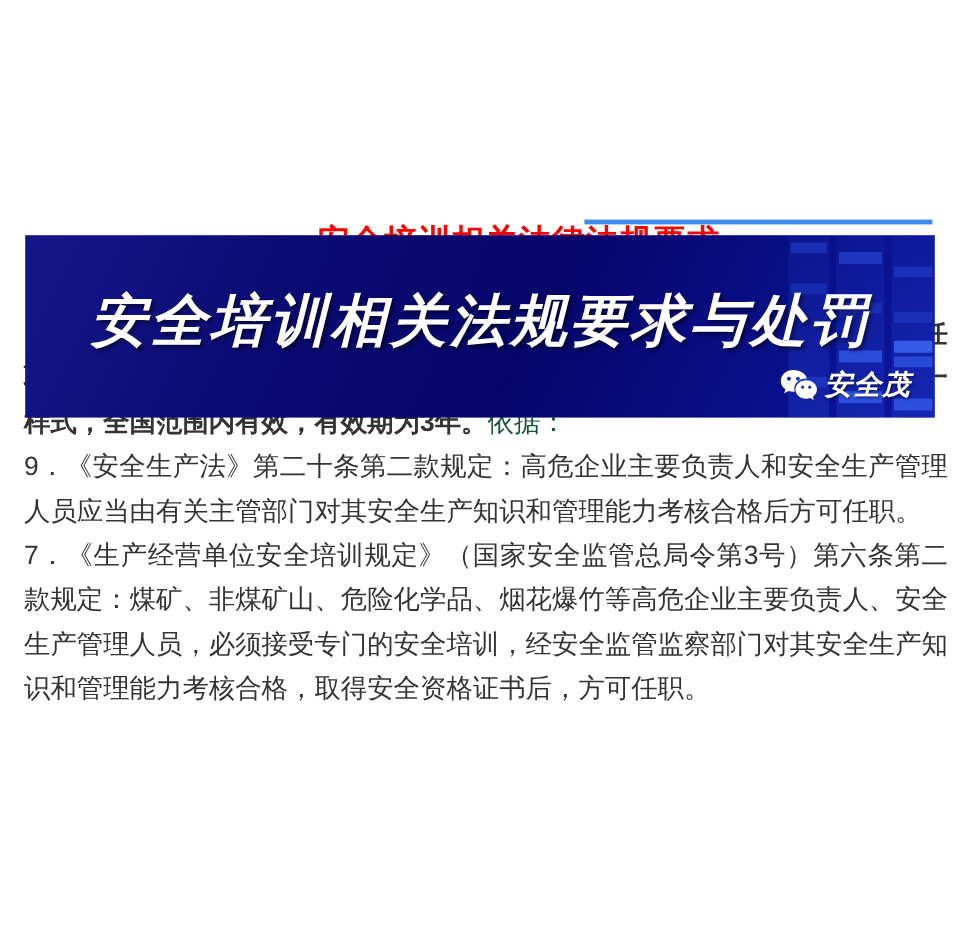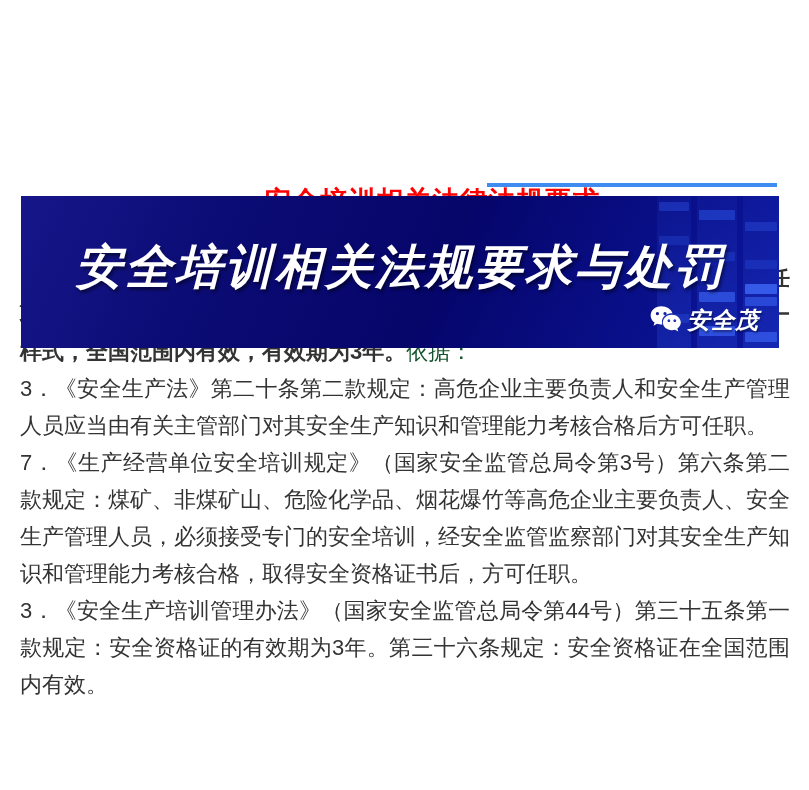--- a/index.html
+++ b/index.html
@@ -53,21 +53,21 @@
     text-align: center;
     color: #ffffff;
     font-size: 47px;
     font-weight: 900;
     letter-spacing: 3px;
     text-shadow: 2px 3px 3px rgba(0,0,0,0.45);
     white-space: nowrap;
   }
   .wechat-badge {
     position: absolute; right: 20px; bottom: 12px;
-    display: flex; align-items: flex-start; gap: 5px;
+    display: flex; align-items: flex-end; gap: 5px;
     color: #ffffff;
   }
   .wechat-badge svg { width: 32px; height: 29px; display: block; }
   .wechat-badge .account-name {
     font-size: 23px; font-weight: 700; letter-spacing: 1px;
     text-shadow: 1px 2px 2px rgba(0,0,0,0.4);
   }
 
   
   .section-heading {
@@ -127,18 +127,17 @@
         </svg>
       </span>
       <span class="account-name">安全茂</span>
     </div>
   </div>
 
   <h1 class="section-heading">一、安全培训相关法律法规要求</h1>
 
   <div class="article">
     <p><span class="bold">（一）高危企业主要负责人和安全生产管理人员必须取得安全资格证书后方可任职。安全资格证书由各级安全监管监察机构或煤矿安全监管部门颁发，全国统一样式，全国范围内有效，有效期为3年。</span><span class="regular">依据：</span></p>
-    <p>3．《安全生产法》第二十条第二款规定：高危企业主要负责人和安全生产管理人员应当由有关主管部门对其安全生产知识和管理能力考核合格后方可任职。</p>
+    <p>9．《安全生产法》第二十条第二款规定：高危企业主要负责人和安全生产管理人员应当由有关主管部门对其安全生产知识和管理能力考核合格后方可任职。</p>
     <p>7．《生产经营单位安全培训规定》（国家安全监管总局令第3号）第六条第二款规定：煤矿、非煤矿山、危险化学品、烟花爆竹等高危企业主要负责人、安全生产管理人员，必须接受专门的安全培训，经安全监管监察部门对其安全生产知识和管理能力考核合格，取得安全资格证书后，方可任职。</p>
-    <p>3．《安全生产培训管理办法》（国家安全监管总局令第44号）第三十五条第一款规定：安全资格证的有效期为3年。第三十六条规定：安全资格证在全国范围内有效。</p>
   </div>
 
 </div>
 
 </body></html>

